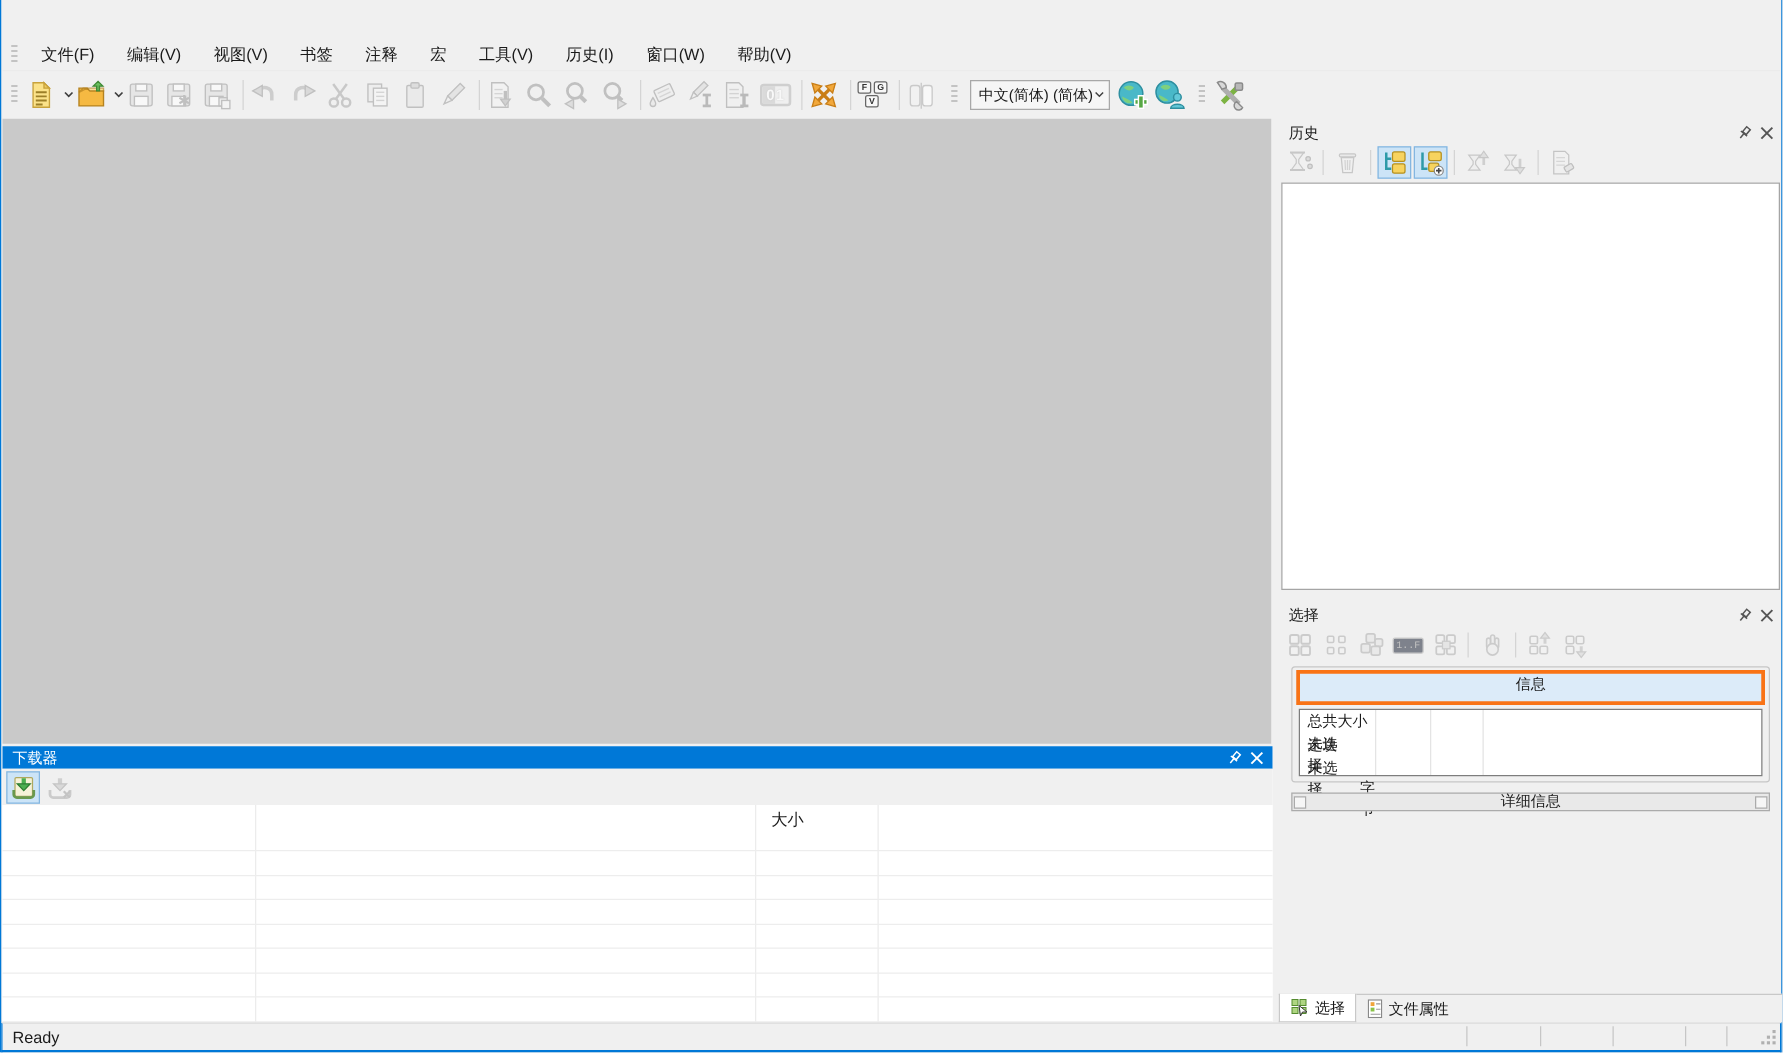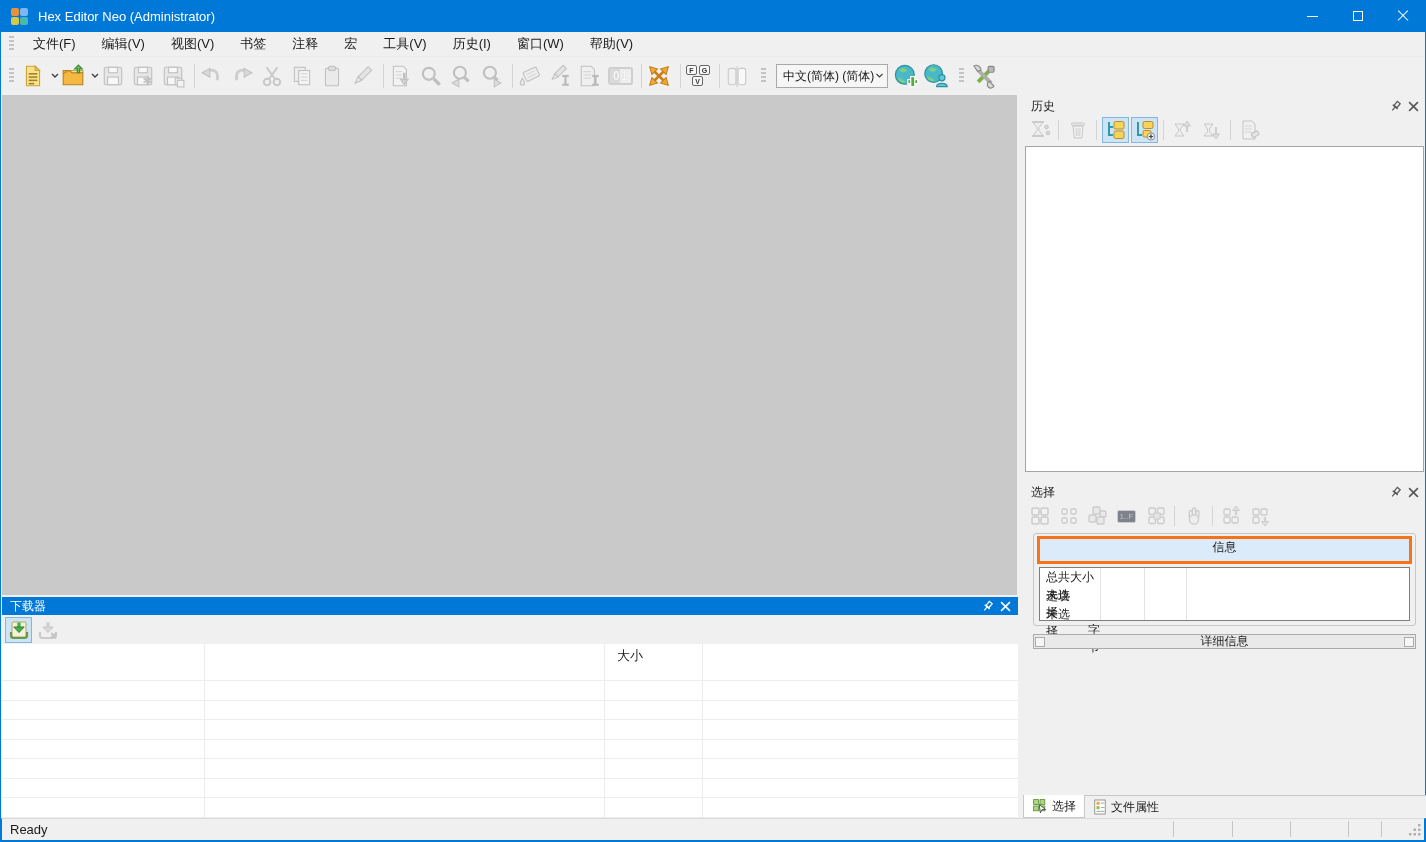--- a/index.html
+++ b/index.html
@@ -106,40 +106,20 @@
                font-size:13px; }
   .status-text { position:absolute; left:8px; top:3px; }
   .status-divider { position:absolute; top:2px; bottom:3px; width:1px; background:#c6c6c6; }
   .resize-grip { position:absolute; right:2px; bottom:3px; }
 </style>
 </head>
 <body>
 
 <div class="window">
 
-  <div class="titlebar">
-    <span class="app-logo">
-        <i class="q1"></i>
-        <i class="q2"></i>
-        <i class="q3"></i>
-        <i class="q4"></i>
-      </span>
-    <span class="title-text">Hex Editor Neo (Administrator)</span>
-    <span class="win-controls">
-      <span class="win-btn">
-          <span class="glyph-min"></span>
-        </span>
-      <span class="win-btn">
-          <span class="glyph-max"></span>
-        </span>
-      <span class="win-btn">
-          <span class="glyph-x"></span>
-        </span>
-    </span>
-  </div>
 
   <div class="menubar">
     <span class="grip"></span>
     <span class="menu-item">文件(F)</span>
     <span class="menu-item">编辑(V)</span>
     <span class="menu-item">视图(V)</span>
     <span class="menu-item">书签</span>
     <span class="menu-item">注释</span>
     <span class="menu-item">宏</span>
     <span class="menu-item">工具(V)</span>
@@ -579,21 +559,21 @@
         <svg width="22" height="22" viewBox="0 0 22 22">
             <g fill="#e4e4e4" stroke="#a8a8a8" stroke-width="1.4">
               <rect x="6" y="2" width="7" height="7" rx="1.5"></rect>
               <rect x="13" y="6" width="6" height="6" rx="1.5"></rect>
               <rect x="2" y="10" width="7" height="7" rx="1.5"></rect>
               <rect x="10" y="12" width="7" height="7" rx="1.5"></rect>
             </g>
           </svg>
       </span>
       <span class="ptb dis">
-        <span style="border:1.5px solid #a8a8a8;border-radius:2px;background:#0f172a;color:#9a9a9a;font-size:8px;padding:0 2px;line-height:11px;">1..F</span>
+        <span style="border:1.5px solid #a8a8a8;border-radius:2px;background:#0f172a;color:#9a9a9a;font-size:8px;padding:0 2px;line-height:11px;font-family:Liberation Mono, monospace;">1..F</span>
       </span>
       <span class="ptb dis">
         <svg width="22" height="22" viewBox="0 0 22 22">
             <g fill="#f2f2f2" stroke="#a8a8a8" stroke-width="1.4">
               <rect x="4" y="3" width="6.5" height="6.5" rx="1.3"></rect>
               <rect x="12.5" y="3" width="6.5" height="6.5" rx="1.3"></rect>
               <rect x="4" y="12" width="6.5" height="6.5" rx="1.3"></rect>
               <rect x="12.5" y="12" width="6.5" height="6.5" rx="1.3"></rect>
             </g>
             <rect x="9" y="8" width="6" height="6" fill="#dcdcdc" stroke="#a8a8a8"></rect>

